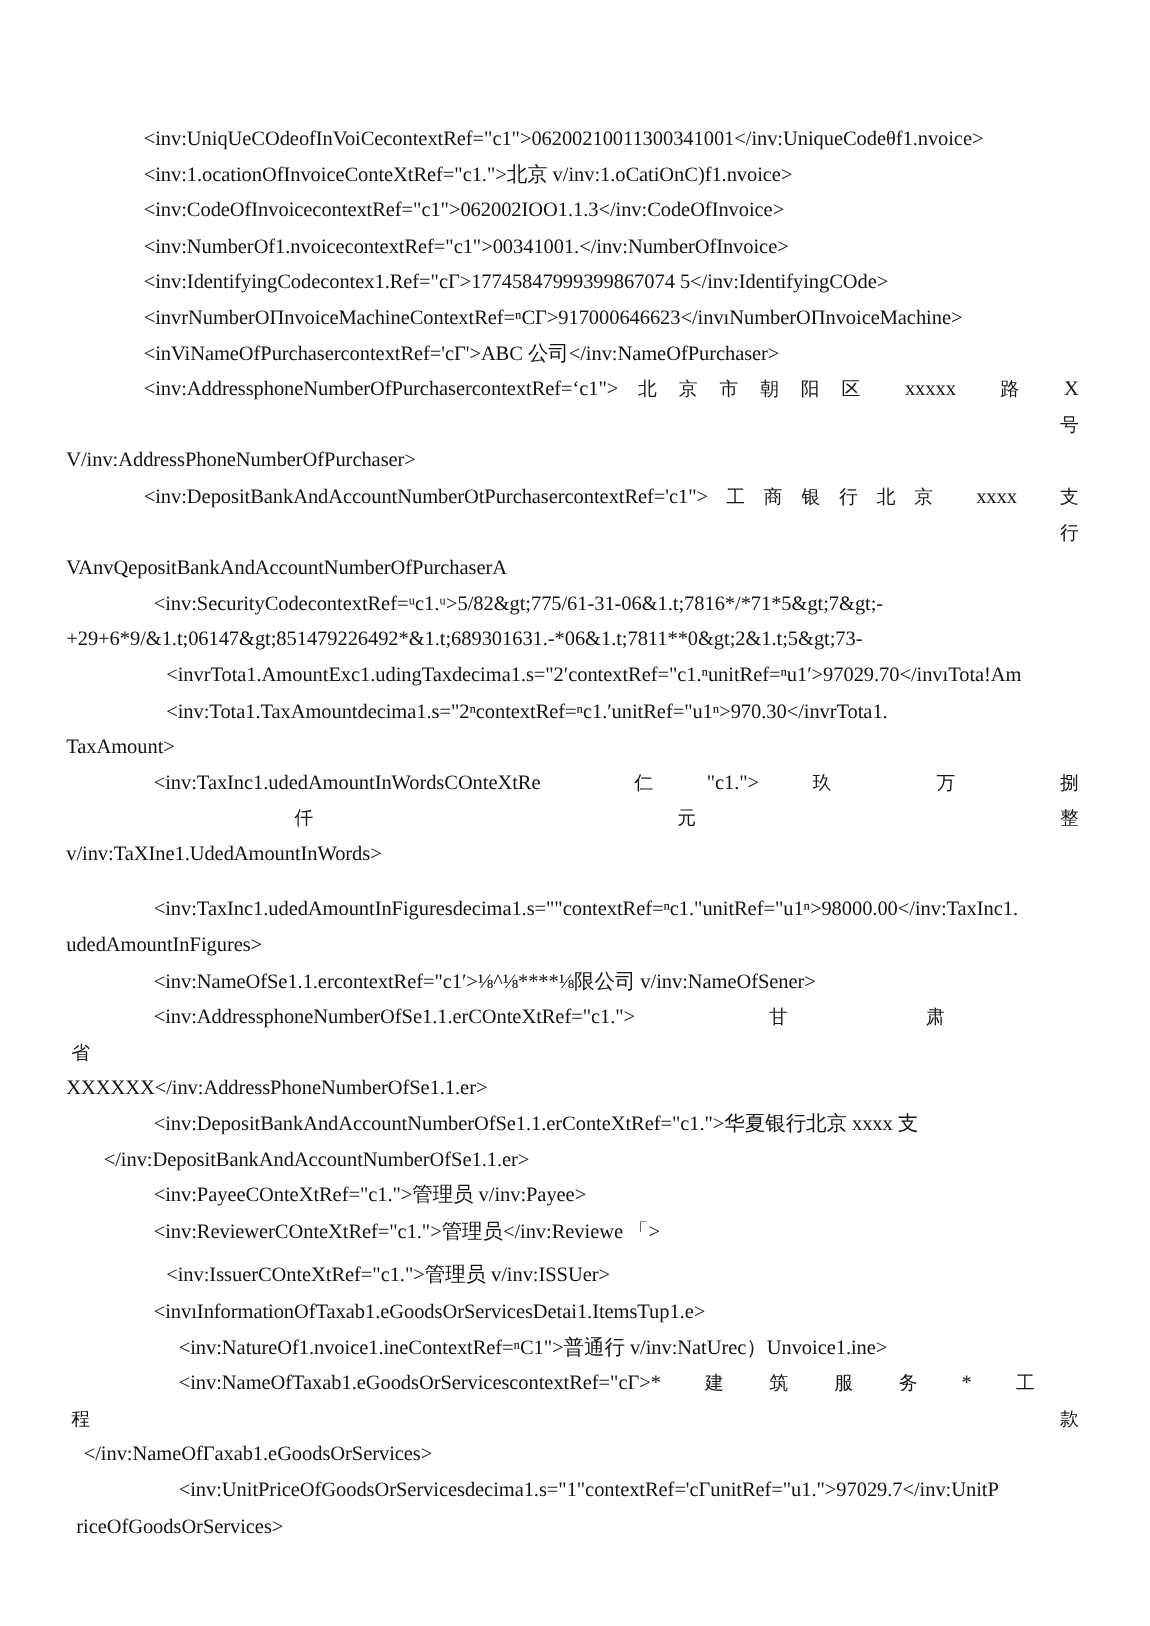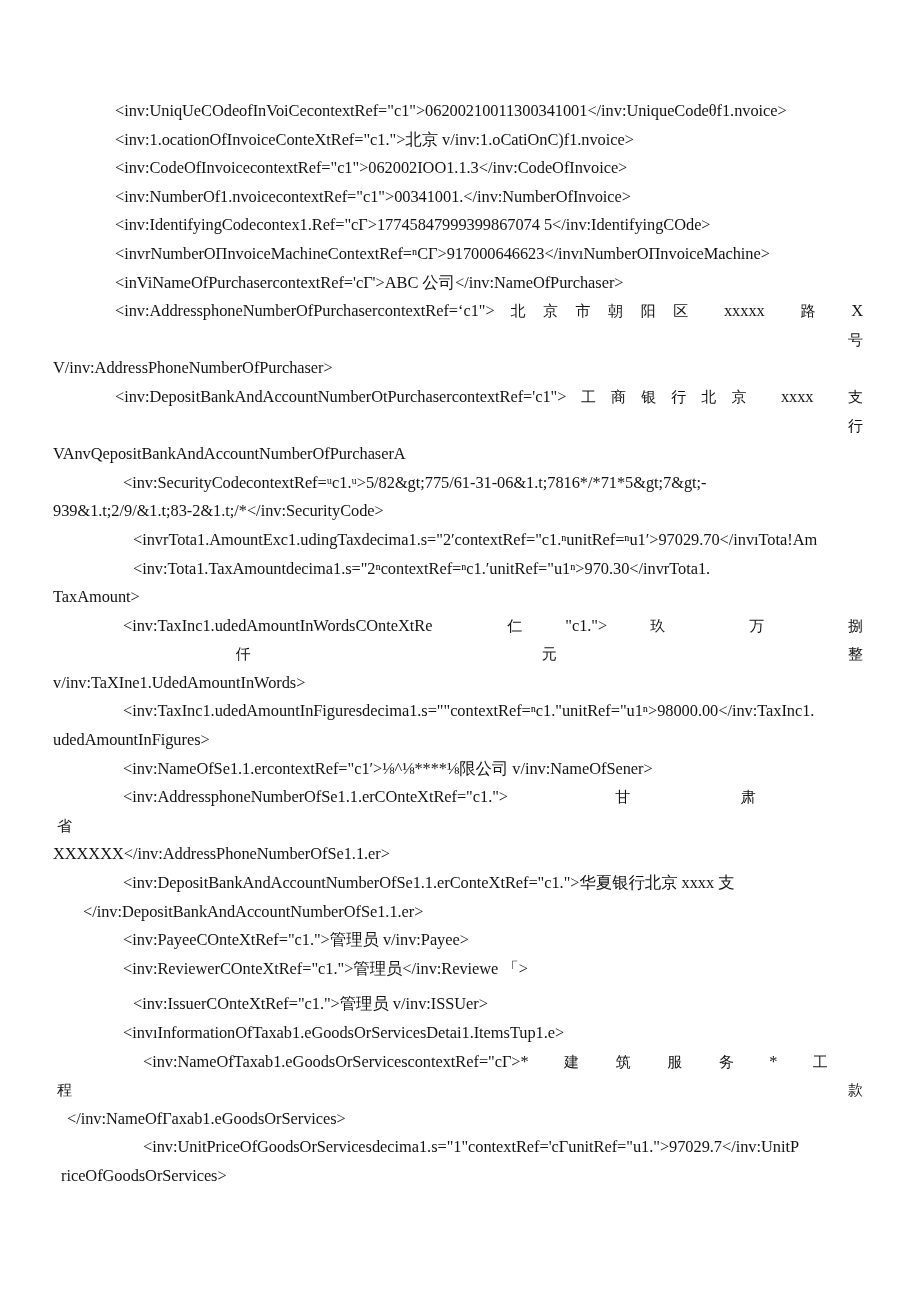--- a/index.html
+++ b/index.html
@@ -73,50 +73,51 @@
       <span>&lt;inv:AddressphoneNumberOfPurchasercontextRef=ʻc1"&gt;</span><span class="gap-sm"></span><span class="cjk">北</span><span class="gap-sm"></span><span class="cjk">京</span><span class="gap-sm"></span><span class="cjk">市</span><span class="gap-sm"></span><span class="cjk">朝</span><span class="gap-sm"></span><span class="cjk">阳</span><span class="gap-sm"></span><span class="cjk">区</span><span class="gap-md"></span><span>xxxxx</span><span class="gap-md"></span><span class="cjk">路</span><span class="gap-md"></span><span>X</span><span class="gap-md"></span><span class="cjk">号</span>
     </div>
     <div class="xline ind-0 blockline" style="margin-left:-4px;">V/inv:AddressPhoneNumberOfPurchaser&gt;</div>
 
     <div class="xline blockline just" style="text-indent:58px;">
       <span>&lt;inv:DepositBankAndAccountNumberOtPurchasercontextRef='c1"&gt;</span><span class="gap-sm"></span><span class="cjk">工</span><span class="gap-sm"></span><span class="cjk">商</span><span class="gap-sm"></span><span class="cjk">银</span><span class="gap-sm"></span><span class="cjk">行</span><span class="gap-sm"></span><span class="cjk">北</span><span class="gap-sm"></span><span class="cjk">京</span><span class="gap-md"></span><span>xxxx</span><span class="gap-md"></span><span class="cjk">支</span><span class="gap-md"></span><span class="cjk">行</span>
     </div>
     <div class="xline ind-0 blockline" style="margin-left:-4px;">VAnvQepositBankAndAccountNumberOfPurchaserA</div>
 
     <div class="xline blockline" style="text-indent:66px;">&lt;inv:SecurityCodecontextRef=ᵘc1.ᵘ&gt;5/82&amp;gt;775/61-31-06&amp;1.t;7816*/*71*5&amp;gt;7&amp;gt;-</div>
-    <div class="xline blockline ind-0" style="margin-left:-4px;">939&amp;1.t;2/9/&amp;1.t;83-2&amp;1.t;/*&lt;/inv:SecurityCode&gt;</div>
+    <div class="xline blockline ind-0" style="margin-left:-4px;">+29+6*9/&amp;1.t;06147&amp;gt;851479226492*&amp;1.t;689301631.-*06&amp;1.t;7811**0&amp;gt;2&amp;1.t;5&amp;gt;73-</div>
 
     <div class="xline blockline" style="text-indent:76px;">&lt;invrTota1.AmountExc1.udingTaxdecima1.s="2ʹcontextRef="c1.ⁿunitRef=ⁿu1ʹ&gt;97029.70&lt;/invıTota!Am</div>
 
     <div class="xline blockline" style="text-indent:76px;">&lt;inv:Tota1.TaxAmountdecima1.s="2ⁿcontextRef=ⁿc1.ʹunitRef="u1ⁿ&gt;970.30&lt;/invrTota1.</div>
     <div class="xline blockline ind-0" style="margin-left:-4px;">TaxAmount&gt;</div>
 
     <div class="xline blockline just" style="text-indent:66px;">
       <span>&lt;inv:TaxInc1.udedAmountInWordsCOnteXtRe</span><span class="gap-lg"></span><span class="cjk">仁</span><span class="gap-md"></span><span>"c1."&gt;</span><span class="gap-md"></span><span class="cjk">玖</span><span class="gap-lg"></span><span class="cjk">万</span><span class="gap-lg"></span><span class="cjk">捌</span><span class="gap-lg"></span><span class="cjk">仟</span><span class="gap-lg"></span><span class="cjk">元</span><span class="gap-lg"></span><span class="cjk">整</span>
     </div>
     <div class="xline blockline ind-0" style="margin-left:-4px;">v/inv:TaXIne1.UdedAmountInWords&gt;</div>
 
-    <div class="xline blockline" style="text-indent:66px;">&lt;inv:TaxInc1.udedAmountInFiguresdecima1.s=""contextRef=ⁿc1."unitRef="u1ⁿ&gt;98000.00&lt;/inv:TaxInc1.</div>
+    <div class="xline blockline" style="text-indent:66px;margin-top:16px;">&lt;inv:TaxInc1.udedAmountInFiguresdecima1.s=""contextRef=ⁿc1."unitRef="u1ⁿ&gt;98000.00&lt;/inv:TaxInc1.</div>
     <div class="xline blockline ind-0" style="margin-left:-4px;">udedAmountInFigures&gt;</div>
 
     <div class="xline blockline" style="text-indent:66px;">&lt;inv:NameOfSe1.1.ercontextRef="c1ʹ&gt;⅛^⅛****⅛限公司 v/inv:NameOfSener&gt;</div>
 
     <div class="xline blockline just" style="text-indent:66px;">
       <span>&lt;inv:AddressphoneNumberOfSe1.1.erCOnteXtRef="c1."&gt;</span><span class="gap-xl"></span><span class="cjk">甘</span><span class="gap-xl"></span><span class="cjk">肃</span><span class="gap-xl"></span><span class="cjk">省</span>
     </div>
     <div class="xline blockline ind-0" style="margin-left:-4px;">XXXXXX&lt;/inv:AddressPhoneNumberOfSe1.1.er&gt;</div>
 
     <div class="xline blockline" style="text-indent:66px;">&lt;inv:DepositBankAndAccountNumberOfSe1.1.erConteXtRef="c1."&gt;华夏银行北京 xxxx 支</div>
     <div class="xline blockline ind-0" style="margin-left:26px;">&lt;/inv:DepositBankAndAccountNumberOfSe1.1.er&gt;</div>
 
     <div class="xline blockline" style="text-indent:66px;">&lt;inv:PayeeCOnteXtRef="c1."&gt;管理员 v/inv:Payee&gt;</div>
     <div class="xline blockline" style="text-indent:66px;">&lt;inv:ReviewerCOnteXtRef="c1."&gt;管理员&lt;/inv:Reviewe 「&gt;</div>
     <div class="xline blockline" style="text-indent:76px; margin-top:7px;">&lt;inv:IssuerCOnteXtRef="c1."&gt;管理员 v/inv:ISSUer&gt;</div>
 
     <div class="xline blockline" style="text-indent:66px;">&lt;invıInformationOfTaxab1.eGoodsOrServicesDetai1.ItemsTup1.e&gt;</div>
+    <div class="xline blockline" style="text-indent:86px;">&lt;inv:NatureOf1.nvoice1.ineContextRef=ⁿC1"&gt;普通行 v/inv:NatUrec）Unvoice1.ine&gt;</div>
 
     <div class="xline blockline just" style="text-indent:86px;">
       <span>&lt;inv:NameOfTaxab1.eGoodsOrServicescontextRef="cΓ&gt;*</span><span class="gap-md"></span><span class="cjk">建</span><span class="gap-md"></span><span class="cjk">筑</span><span class="gap-md"></span><span class="cjk">服</span><span class="gap-md"></span><span class="cjk">务</span><span class="gap-md"></span><span>*</span><span class="gap-md"></span><span class="cjk">工</span><span class="gap-md"></span><span class="cjk">程</span><span class="gap-md"></span><span class="cjk">款</span>
     </div>
     <div class="xline blockline ind-0" style="margin-left:10px;">&lt;/inv:NameOfΓaxab1.eGoodsOrServices&gt;</div>
 
     <div class="xline blockline" style="text-indent:86px;">&lt;inv:UnitPriceOfGoodsOrServicesdecima1.s="1"contextRef='cΓunitRef="u1."&gt;97029.7&lt;/inv:UnitP</div>
     <div class="xline blockline ind-0" style="margin-left:4px;">riceOfGoodsOrServices&gt;</div>
 
   </div>

